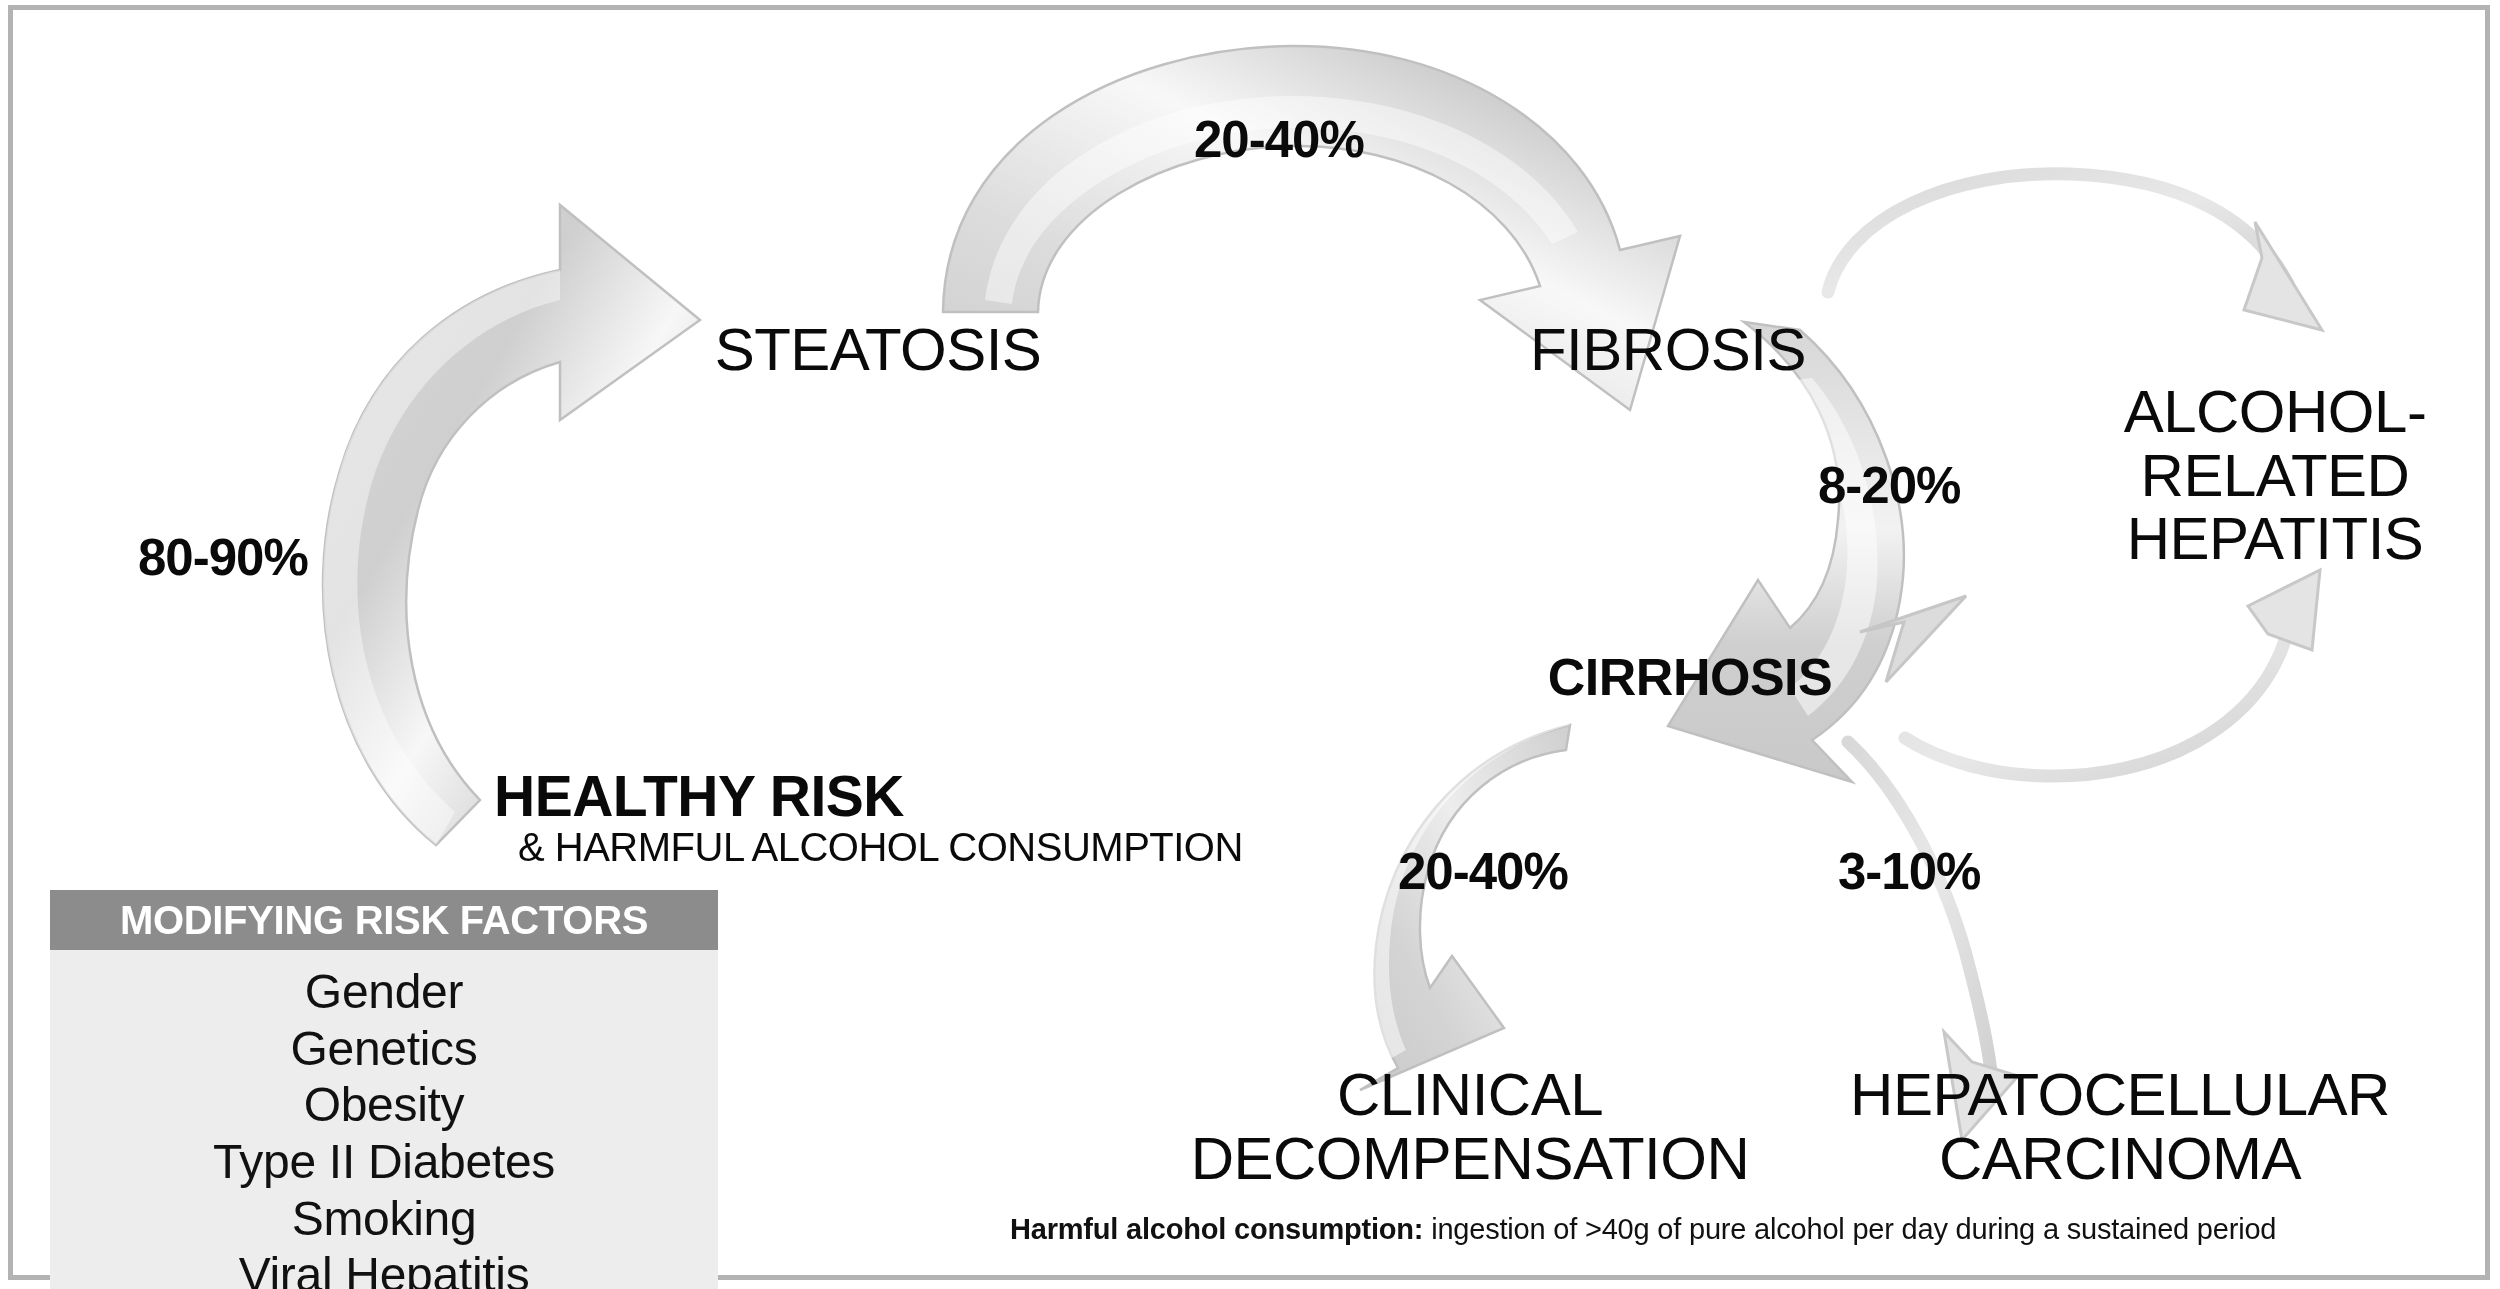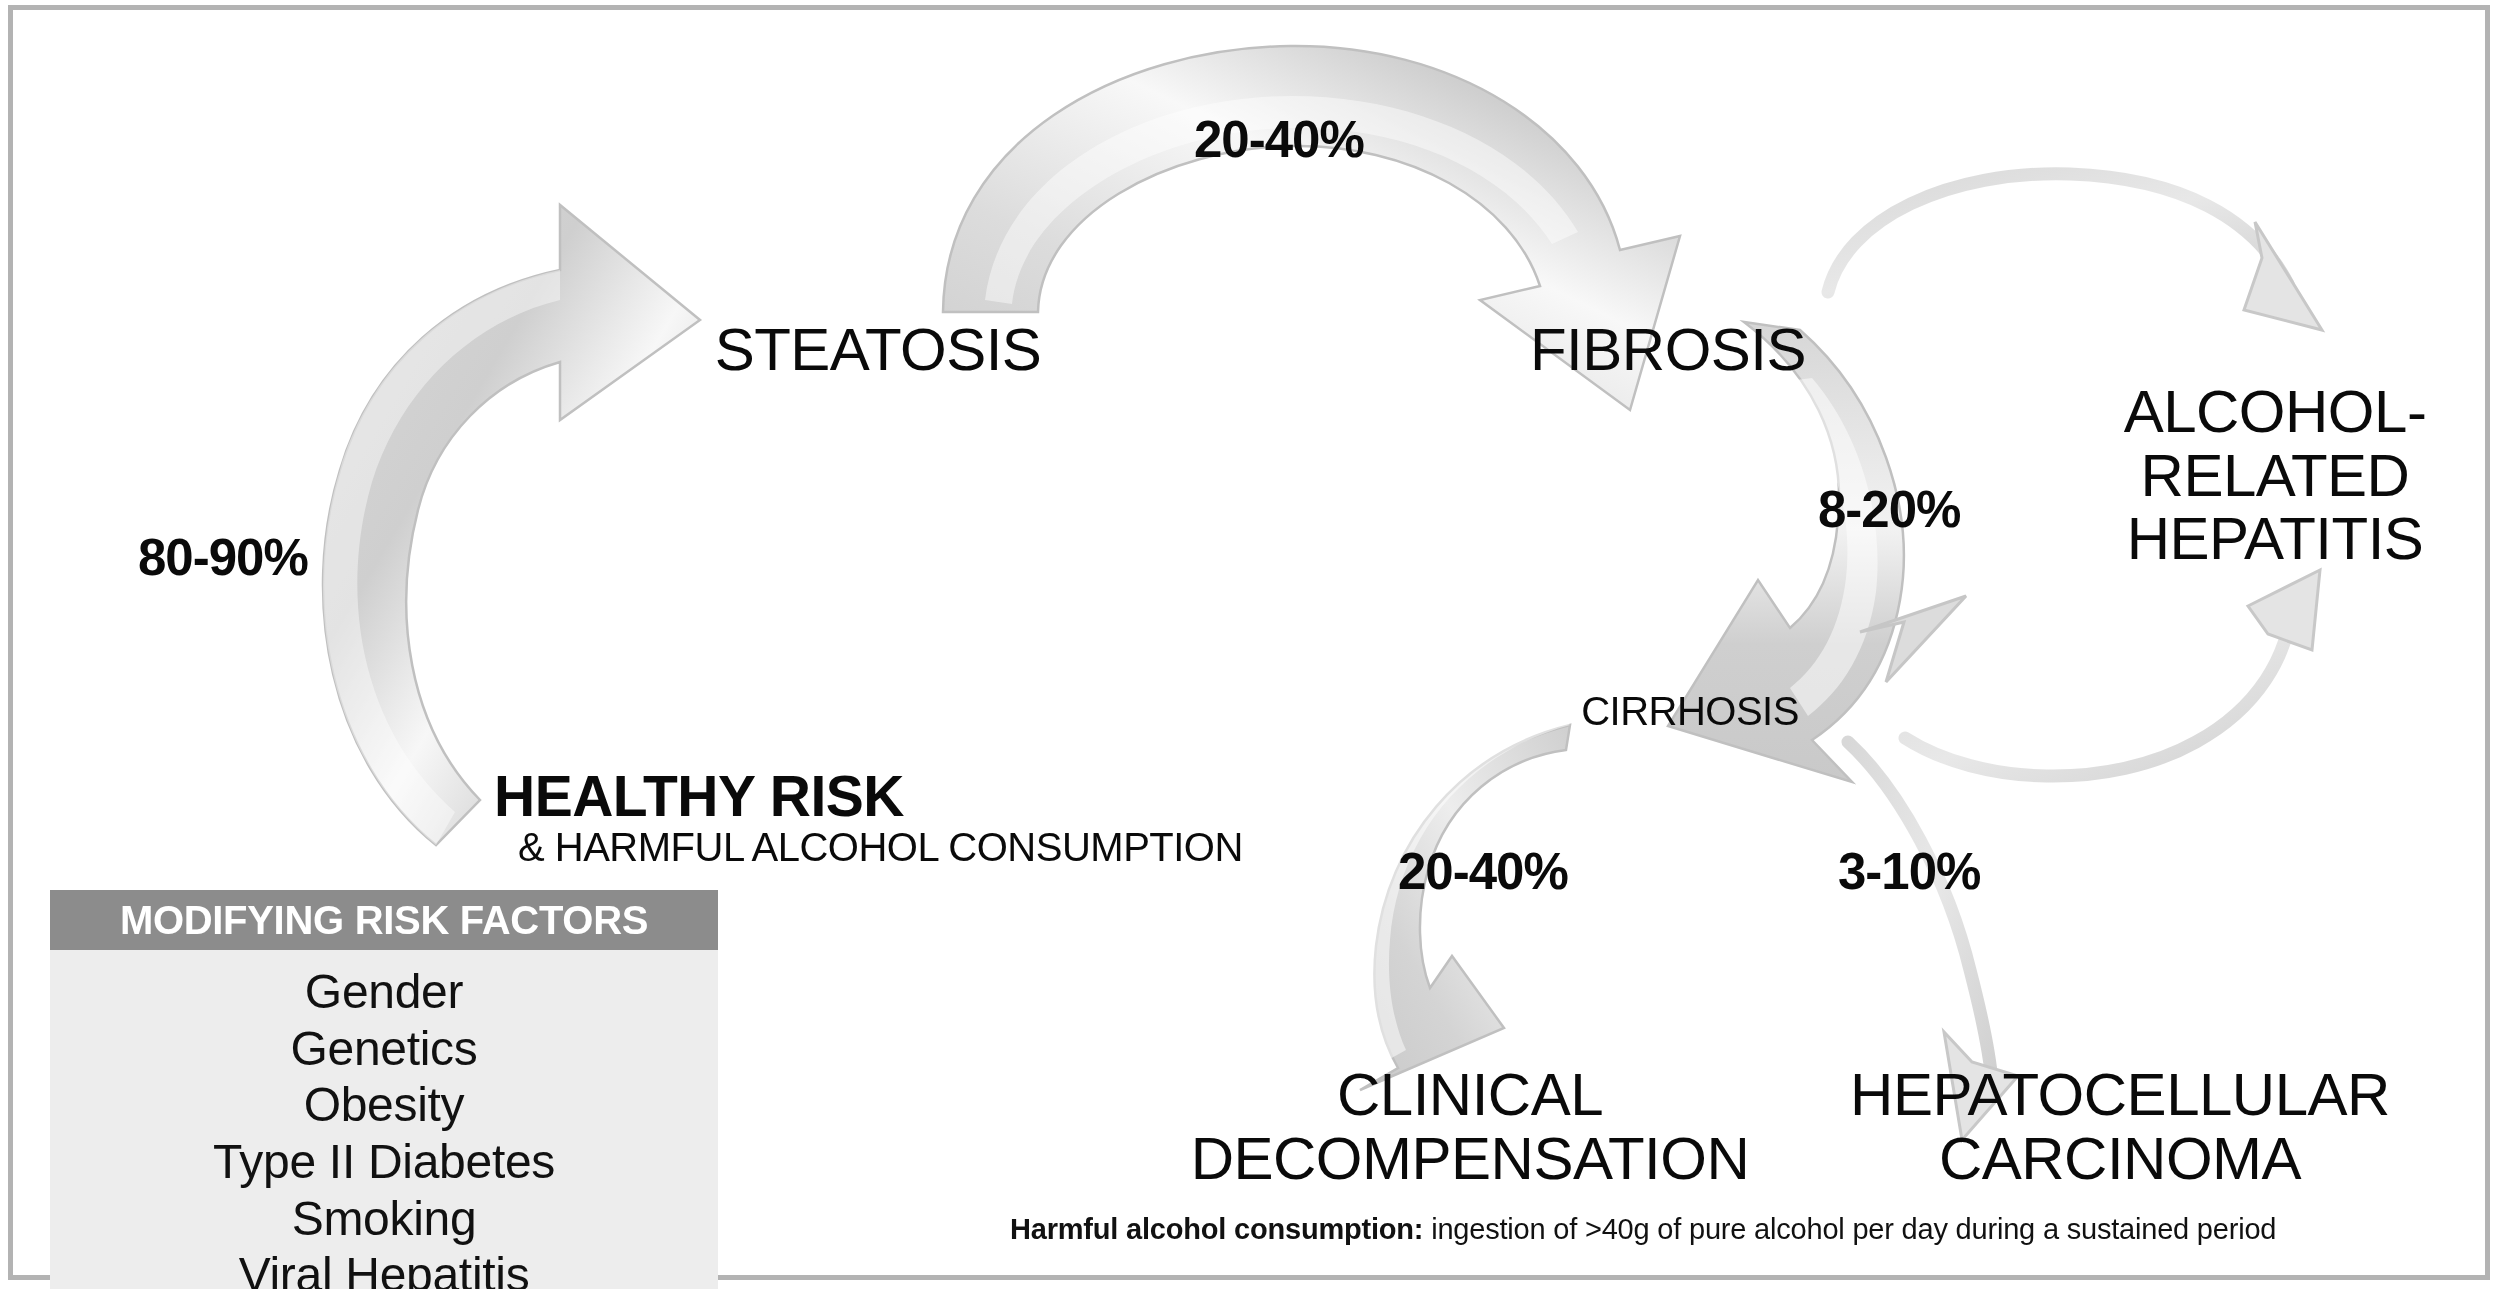--- a/index.html
+++ b/index.html
@@ -25,21 +25,21 @@
   }
   .node-label{
     position:absolute;
     color:#0a0a0a;
     text-align:center;
     line-height:1.06;
     white-space:pre-line;
     letter-spacing:-0.5px;
   }
   .node-reg{font-size:60px;font-weight:400;}
-  .node-bold{font-size:40px;font-weight:400;margin-top:40px;}
+  .node-bold{font-size:52px;font-weight:700;}
   .pct{
     position:absolute;
     font-size:51px;
     font-weight:700;
     color:#0a0a0a;
     letter-spacing:-1px;
     white-space:nowrap;
   }
   .healthy{
     position:absolute;
@@ -259,21 +259,21 @@
 
   <div class="healthy" style="left:494px;top:768px;">
     <span class="l1">HEALTHY RISK</span>
     <span class="l2">&amp; HARMFUL ALCOHOL CONSUMPTION</span>
   </div>
 
   <div class="pct" style="left:138px;top:528px;">80-90%</div>
 
   <div class="pct" style="left:1194px;top:110px;">20-40%</div>
 
-  <div class="pct" style="left:1818px;top:480px;">8-20%</div>
+  <div class="pct" style="left:1818px;top:456px;">8-20%</div>
 
   <div class="pct" style="left:1398px;top:842px;">20-40%</div>
 
   <div class="pct" style="left:1838px;top:842px;">3-10%</div>
 
   <div id="risk-panel">
     <div id="risk-header">MODIFYING RISK FACTORS</div>
     <div id="risk-body">
       <div class="rf">Gender</div>
       <div class="rf">Genetics</div>

